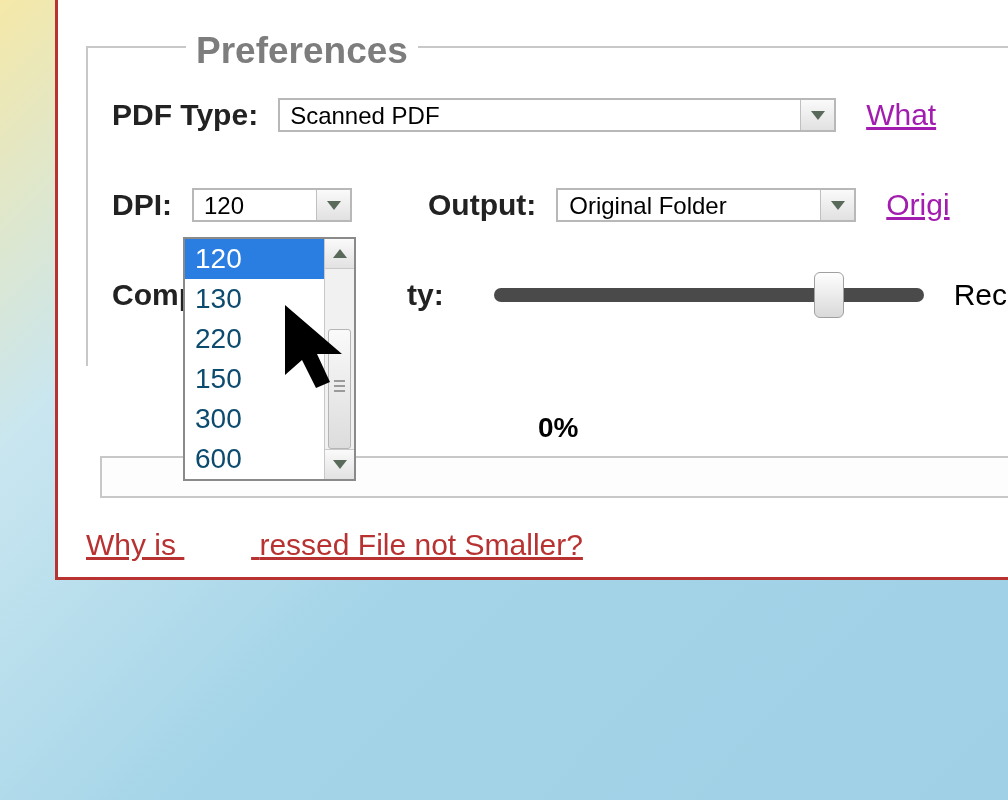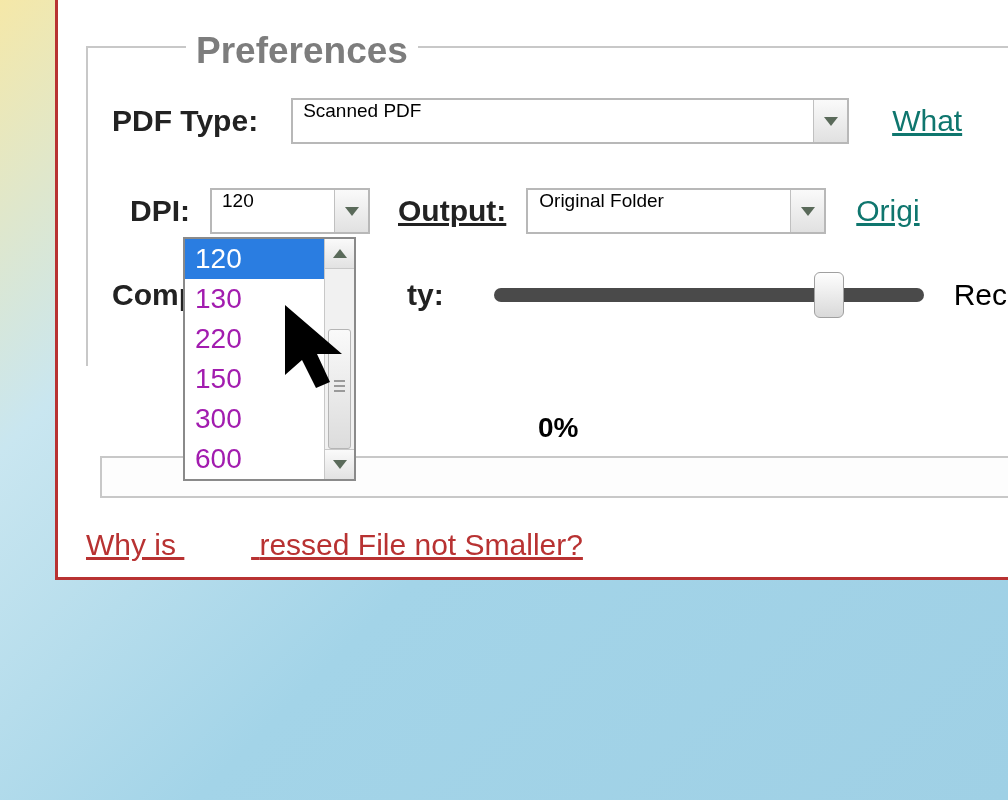--- a/index.html
+++ b/index.html
@@ -50,25 +50,25 @@
     align-items: center;
     font-size: 30px;
   }
   .label {
     font-weight: 700;
     color: #222;
     margin-right: 20px;
   }
   .select {
     display: flex;
-    align-items: flex-start;
+    align-items: flex-end;
     border: 2px solid #b8b8b8;
     background: #fff;
-    height: 46px;
-    font-size: 19px;
+    height: 34px;
+    font-size: 24px;
     padding-left: 10px;
     position: relative;
   }
   .select-text { flex: 1; }
   .select-btn {
     width: 34px; height: 100%;
     display: flex; align-items: center; justify-content: center;
     background: linear-gradient(#fafafa, #e1e1e1);
     border-left: 1px solid #c0c0c0;
   }
@@ -78,36 +78,36 @@
     border-right: 7px solid transparent;
     border-top: 9px solid #5a6a5a;
   }
   .tri-up {
     width: 0; height: 0;
     border-left: 7px solid transparent;
     border-right: 7px solid transparent;
     border-bottom: 9px solid #5a6a5a;
   }
   .link {
-    color: #0f766e;
+    color: #a21caf;
     text-decoration: underline;
     font-size: 30px;
     margin-left: 30px;
     white-space: nowrap;
     cursor: pointer;
   }
 
   
-  .row-pdftype { left: 34px; top: 68px; gap: 13px; }
+  .row-pdftype { left: 34px; top: 68px; }
   .sel-pdftype { width: 558px; }
 
   
-  .row-dpi { left: 52px; top: 158px; }
+  .row-dpi { left: 34px; top: 158px; }
   .sel-dpi { width: 160px; }
-  .lbl-output { margin-left: 28px; text-decoration: underline; }
+  .lbl-output { margin-left: 76px; }
   .sel-output { width: 300px; padding-left: 11px; }
 
   
   .row-quality { left: 34px; top: 248px; }
   .slider-track {
     position: relative;
     width: 430px; height: 14px;
     background: #4a4a4a;
     border-radius: 7px;
     margin-left: 30px;
@@ -152,21 +152,21 @@
     width: 173px;
     border: 2px solid #8a8a8a;
     background: #fff;
     z-index: 50;
   }
   .dpi-list .opt {
     height: 40px;
     font-size: 28px;
     padding-left: 10px;
     display: flex; align-items: center;
-    color: #a21caf;
+    color: #0c4a6e;
     cursor: pointer;
   }
   .dpi-list .opt.selected {
     background: #2a7de1;
     color: #fff;
   }
   .dpi-scroll {
     position: absolute;
     right: 0; top: 0; bottom: 0;
     width: 30px;

